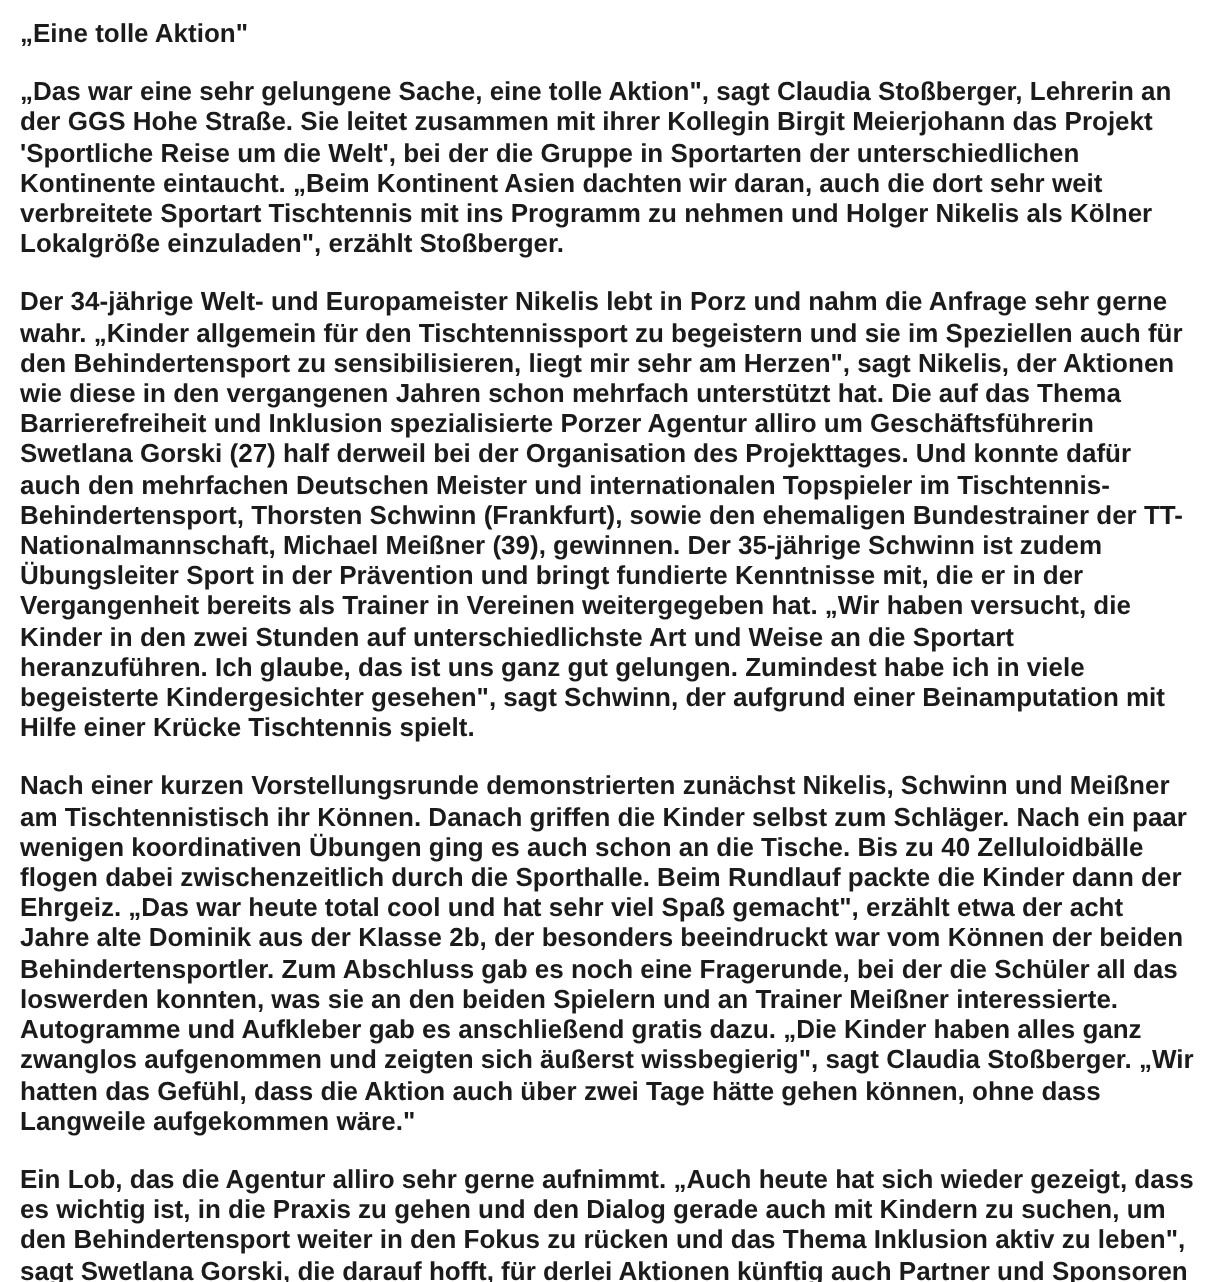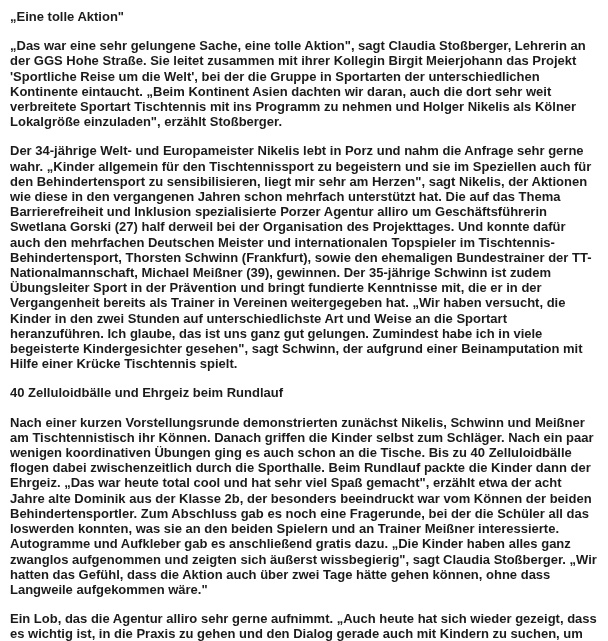--- a/index.html
+++ b/index.html
@@ -41,19 +41,18 @@
 </head>
 <body>
 
 <div class="page">
   <h1 class="article-title">„Eine tolle Aktion"</h1>
 
   <p class="paragraph">„Das war eine sehr gelungene Sache, eine tolle Aktion", sagt Claudia Stoßberger, Lehrerin an der GGS Hohe Straße. Sie leitet zusammen mit ihrer Kollegin Birgit Meierjohann das Projekt 'Sportliche Reise um die Welt', bei der die Gruppe in Sportarten der unterschiedlichen Kontinente eintaucht. „Beim Kontinent Asien dachten wir daran, auch die dort sehr weit verbreitete Sportart Tischtennis mit ins Programm zu nehmen und Holger Nikelis als Kölner Lokalgröße einzuladen", erzählt Stoßberger.</p>
 
   <p class="paragraph">Der 34-jährige Welt- und Europameister Nikelis lebt in Porz und nahm die Anfrage sehr gerne wahr. „Kinder allgemein für den Tischtennissport zu begeistern und sie im Speziellen auch für den Behindertensport zu sensibilisieren, liegt mir sehr am Herzen", sagt Nikelis, der Aktionen wie diese in den vergangenen Jahren schon mehrfach unterstützt hat. Die auf das Thema Barrierefreiheit und Inklusion spezialisierte Porzer Agentur alliro um Geschäftsführerin Swetlana Gorski (27) half derweil bei der Organisation des Projekttages. Und konnte dafür auch den mehrfachen Deutschen Meister und internationalen Topspieler im Tischtennis-Behindertensport, Thorsten Schwinn (Frankfurt), sowie den ehemaligen Bundestrainer der TT-Nationalmannschaft, Michael Meißner (39), gewinnen. Der 35-jährige Schwinn ist zudem Übungsleiter Sport in der Prävention und bringt fundierte Kenntnisse mit, die er in der Vergangenheit bereits als Trainer in Vereinen weitergegeben hat. „Wir haben versucht, die Kinder in den zwei Stunden auf unterschiedlichste Art und Weise an die Sportart heranzuführen. Ich glaube, das ist uns ganz gut gelungen. Zumindest habe ich in viele begeisterte Kindergesichter gesehen", sagt Schwinn, der aufgrund einer Beinamputation mit Hilfe einer Krücke Tischtennis spielt.</p>
 
-  <h2 class="section-heading">40 Zelluloidbälle und Ehrgeiz beim Rundlauf</h2>
 
   <p class="paragraph">Nach einer kurzen Vorstellungsrunde demonstrierten zunächst Nikelis, Schwinn und Meißner am Tischtennistisch ihr Können. Danach griffen die Kinder selbst zum Schläger. Nach ein paar wenigen koordinativen Übungen ging es auch schon an die Tische. Bis zu 40 Zelluloidbälle flogen dabei zwischenzeitlich durch die Sporthalle. Beim Rundlauf packte die Kinder dann der Ehrgeiz. „Das war heute total cool und hat sehr viel Spaß gemacht", erzählt etwa der acht Jahre alte Dominik aus der Klasse 2b, der besonders beeindruckt war vom Können der beiden Behindertensportler. Zum Abschluss gab es noch eine Fragerunde, bei der die Schüler all das loswerden konnten, was sie an den beiden Spielern und an Trainer Meißner interessierte. Autogramme und Aufkleber gab es anschließend gratis dazu. „Die Kinder haben alles ganz zwanglos aufgenommen und zeigten sich äußerst wissbegierig", sagt Claudia Stoßberger. „Wir hatten das Gefühl, dass die Aktion auch über zwei Tage hätte gehen können, ohne dass Langweile aufgekommen wäre."</p>
 
   <p class="paragraph">Ein Lob, das die Agentur alliro sehr gerne aufnimmt. „Auch heute hat sich wieder gezeigt, dass es wichtig ist, in die Praxis zu gehen und den Dialog gerade auch mit Kindern zu suchen, um den Behindertensport weiter in den Fokus zu rücken und das Thema Inklusion aktiv zu leben", sagt Swetlana Gorski, die darauf hofft, für derlei Aktionen künftig auch Partner und Sponsoren zu finden.</p>
 
 </div>
 
 </body></html>

